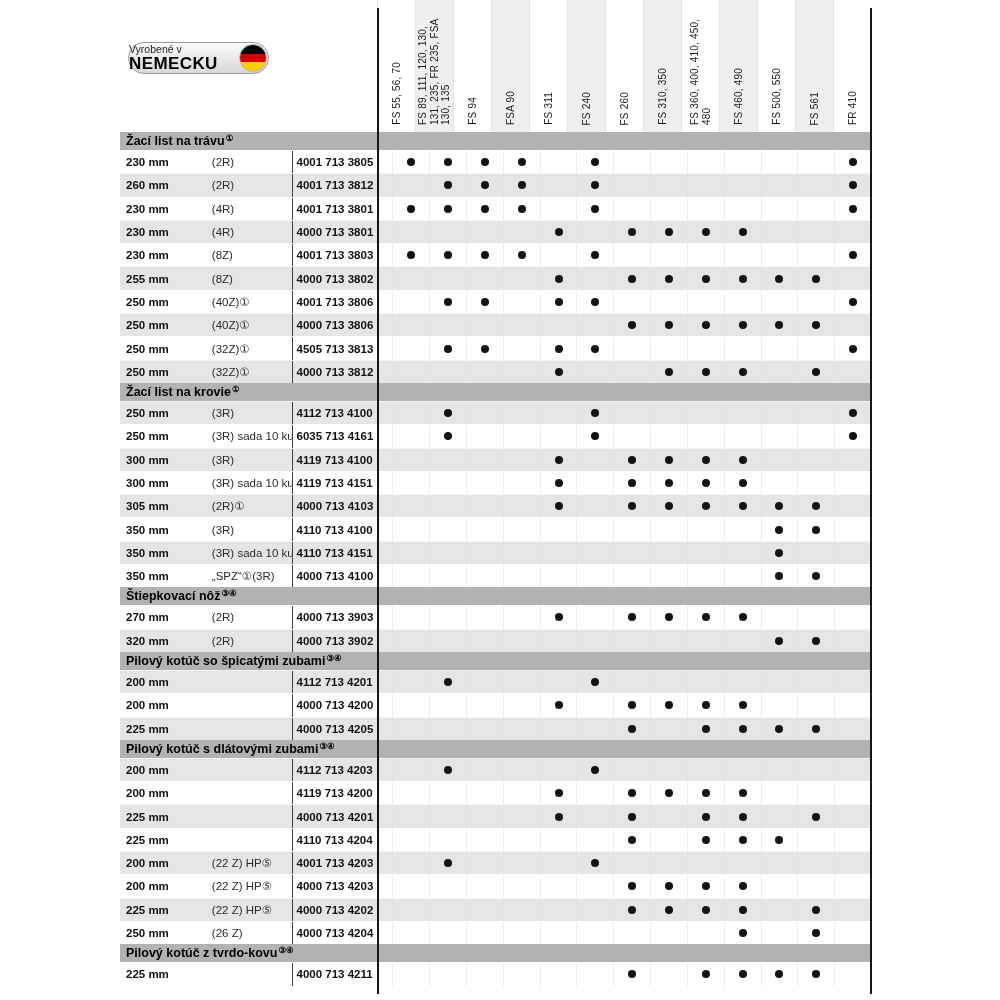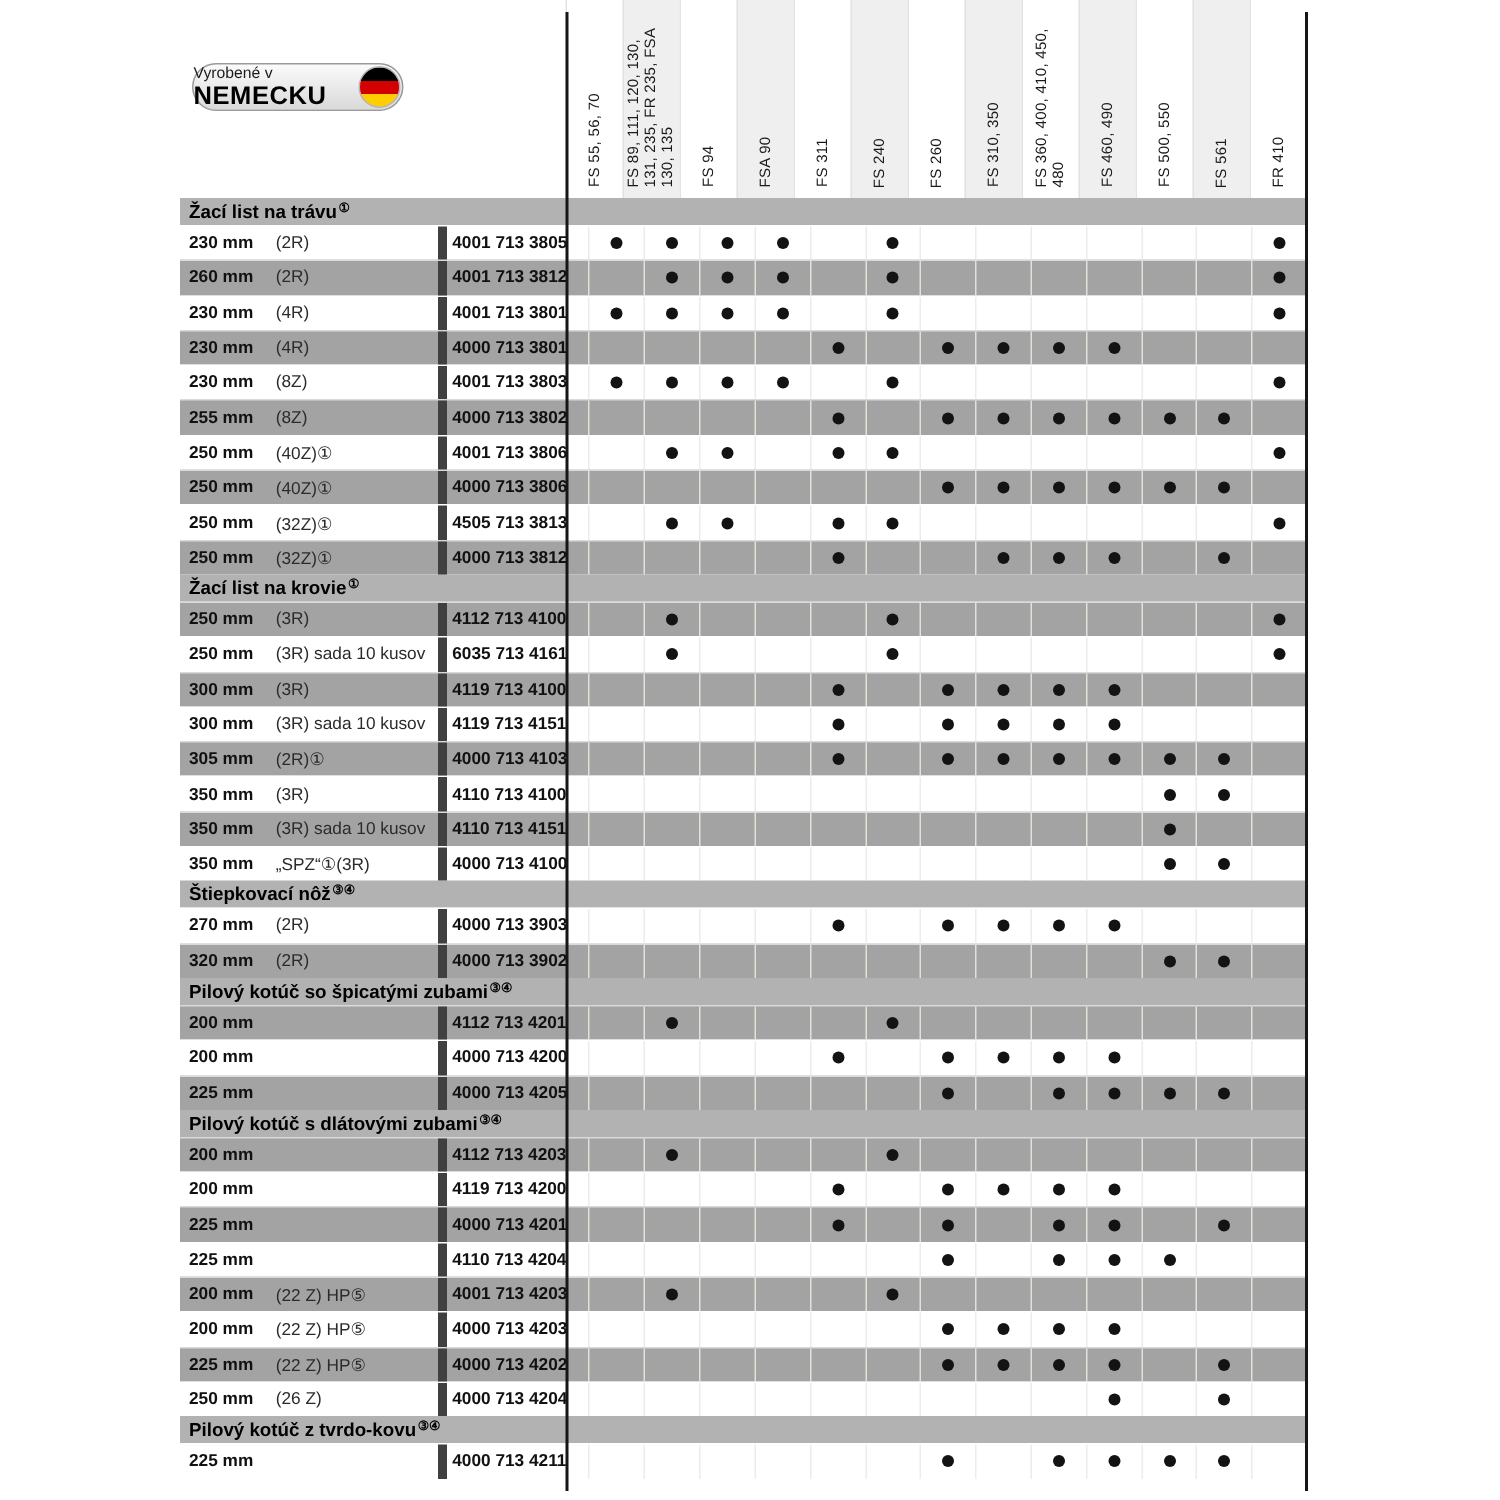--- a/index.html
+++ b/index.html
@@ -34,27 +34,27 @@
   .secbar {
     height: 18px; background: #b2b2b2;
     display: flex; align-items: center;
     padding-left: 6px;
     font-weight: bold; font-size: 12.5px; color: #000;
   }
   .secbar .sup { font-size: 8.5px; position: relative; top: -3px; margin-left: 1px; }
 
   
   .row { display: flex; height: 23.3px; border-top: 1px solid rgba(255,255,255,0.6); }
-  .row.peach { background: #a3a3a3; align-items: flex-end; }
+  .row.peach { background: #e5e5e5; align-items: flex-end; }
   .cell { height: 100%; display: flex; align-items: center; }
-  .label-cell { width: 177px; padding-left: 6px; font-size: 11.5px; white-space: nowrap; overflow: hidden; }
+  .label-cell { width: 177px; padding-left: 6px; font-size: 11.5px; white-space: nowrap; overflow: hidden; gap: 39px; }
   .label-cell .sz { font-weight: bold; }
-  .label-cell .var { font-weight: normal; color: #2b2b2b; margin-left: 15px; }
+  .label-cell .var { font-weight: normal; color: #2b2b2b; margin-left: 4px; }
   .part-cell {
-    width: 104px; border-left: 6px solid #404040;
+    width: 104px; border-left: 1px solid #404040;
     padding-left: 4px; font-weight: bold; font-size: 11.5px;
     white-space: nowrap;
   }
   .dot-cell { width: 38px; border-left: 1px solid #e6e0d8; justify-content: center; }
   .row:not(.peach) .dot-cell { border-left-color: #ececec; }
   .dot { width: 8px; height: 8px; border-radius: 50%; background: #131313; }
 
   
   .vline { position: absolute; top: 8px; height: 986px; width: 2px; background: #161616; }
   .vline.left  { left: 377px; }

